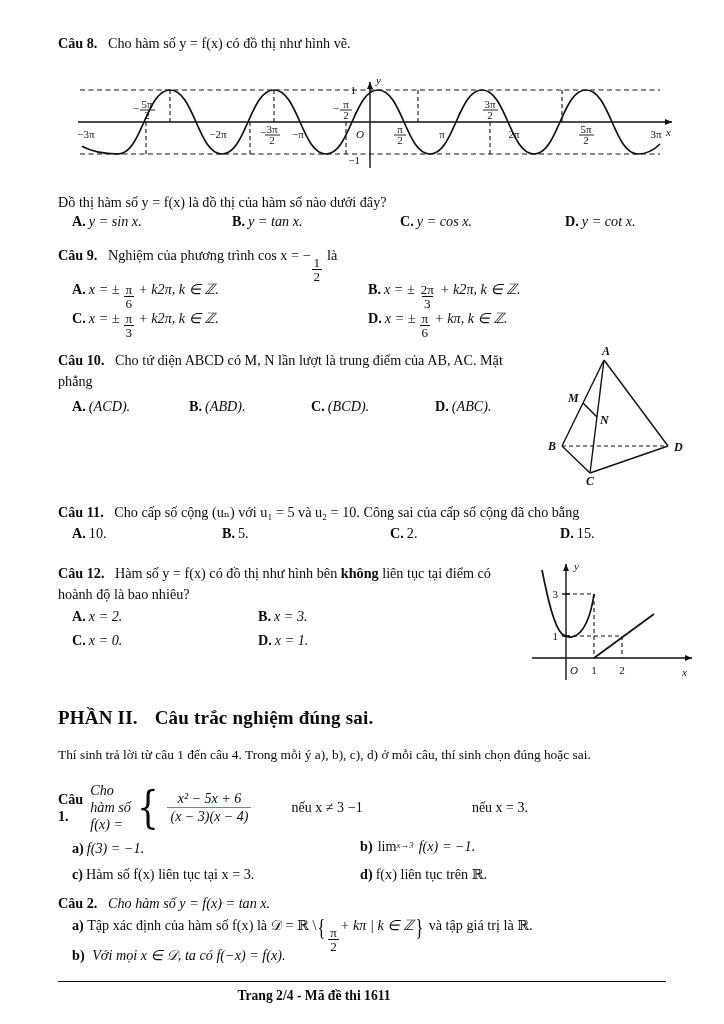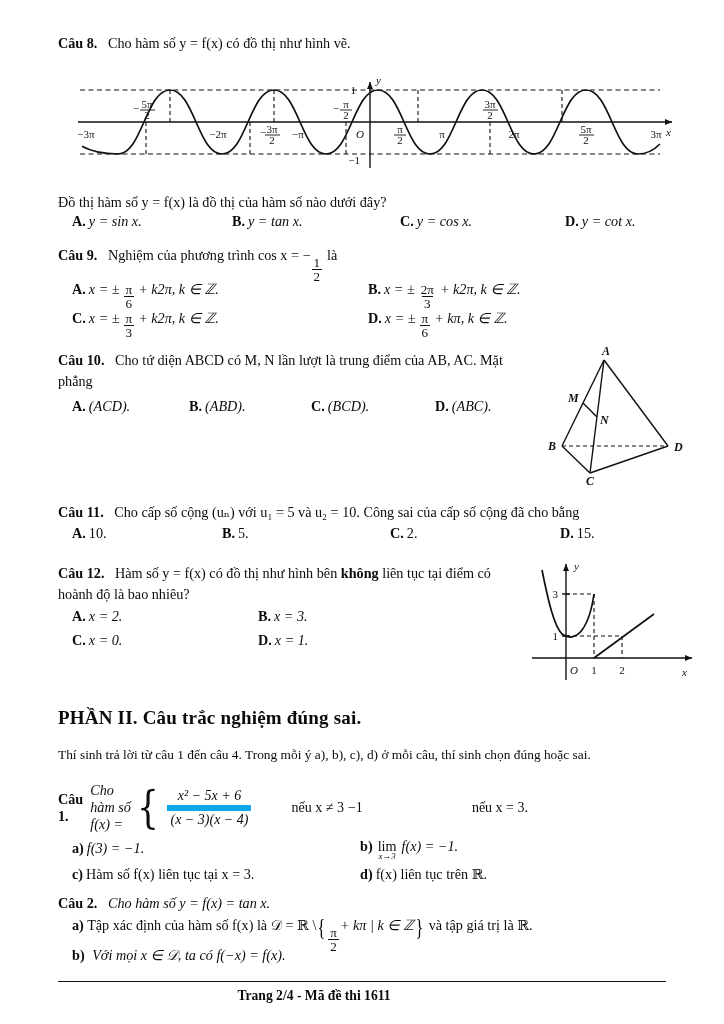--- a/index.html
+++ b/index.html
@@ -96,26 +96,25 @@
   .case-expr { min-width: 108px; display: inline-flex; justify-content: flex-start; }
   .case-cond { margin-left: 16px; white-space: nowrap; }
 
   .bigfrac {
     display: inline-flex;
     flex-direction: column;
     align-items: center;
     line-height: 1.1;
   }
   .bigfrac .num { padding: 0 3px 1px 3px; }
-  .bigfrac .den { padding: 1px 3px 0 3px; border-top: 6px solid #0ea5e9; }
+  .bigfrac .den { padding: 1px 3px 0 3px; border-top: 1px solid #0ea5e9; }
 
   
   .limop {
     display: inline-flex;
-    flex-direction: column;
     align-items: center;
     vertical-align: -0.55em;
     line-height: 1;
     margin: 0 2px;
   }
   .limop .lim-main { font-size: 1em; }
   .limop .lim-sub { font-size: 0.62em; margin-top: -1px; }
 
   .set-brace { font-size: 1.6em; font-weight: 300; vertical-align: -0.22em; display:inline-block; transform: scaleX(.72); }
 
@@ -437,21 +436,21 @@
       <text class="lbl" x="46" y="118" font-size="12">O</text>
       <text class="lblr" x="70" y="118" text-anchor="middle" font-size="12">1</text>
       <text class="lblr" x="98" y="118" text-anchor="middle" font-size="12">2</text>
       <text class="lbl" x="158" y="120" font-size="12">x</text>
       <text class="lbl" x="50" y="14" font-size="12">y</text>
     </svg>
   </div>
 
   <div class="block part-heading" style="left:58px; top:707px;">
     <span>PHẦN II.</span>
-    <span style="text-align:right;">Câu trắc nghiệm đúng sai.</span>
+    <span style="margin-left:12px;text-align:right;">Câu trắc nghiệm đúng sai.</span>
   </div>
   <div class="block part-note" style="left:58px; top:747px; width:620px;">Thí sinh trả lời từ câu 1 đến câu 4. Trong mỗi ý a), b), c), d) ở mỗi câu, thí sinh chọn đúng hoặc sai.</div>
 
   <div class="block" style="left:58px; top:782px; width:470px;">
     <div style="display:flex; align-items:center; font-size:14.2px;">
       <span class="q-label">Câu 1.</span>
       <span class="mi" style="margin-left:7px;">Cho hàm số f(x) =</span>
       <span class="piecewise">
         <span class="brace">{</span>
         <span class="cases">

